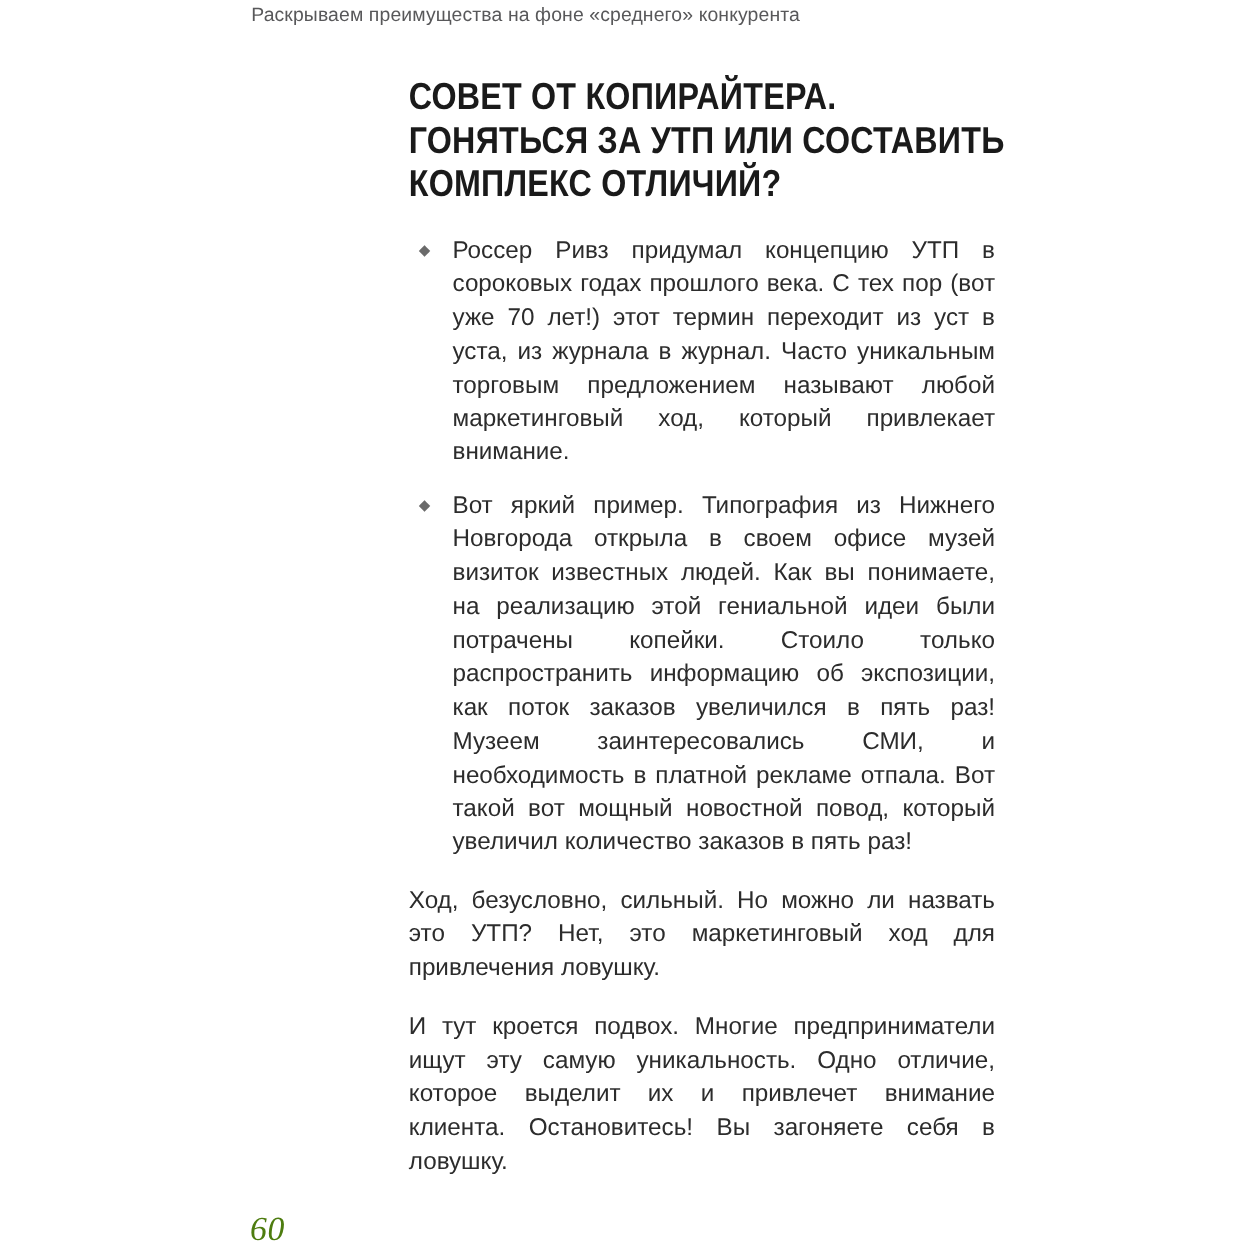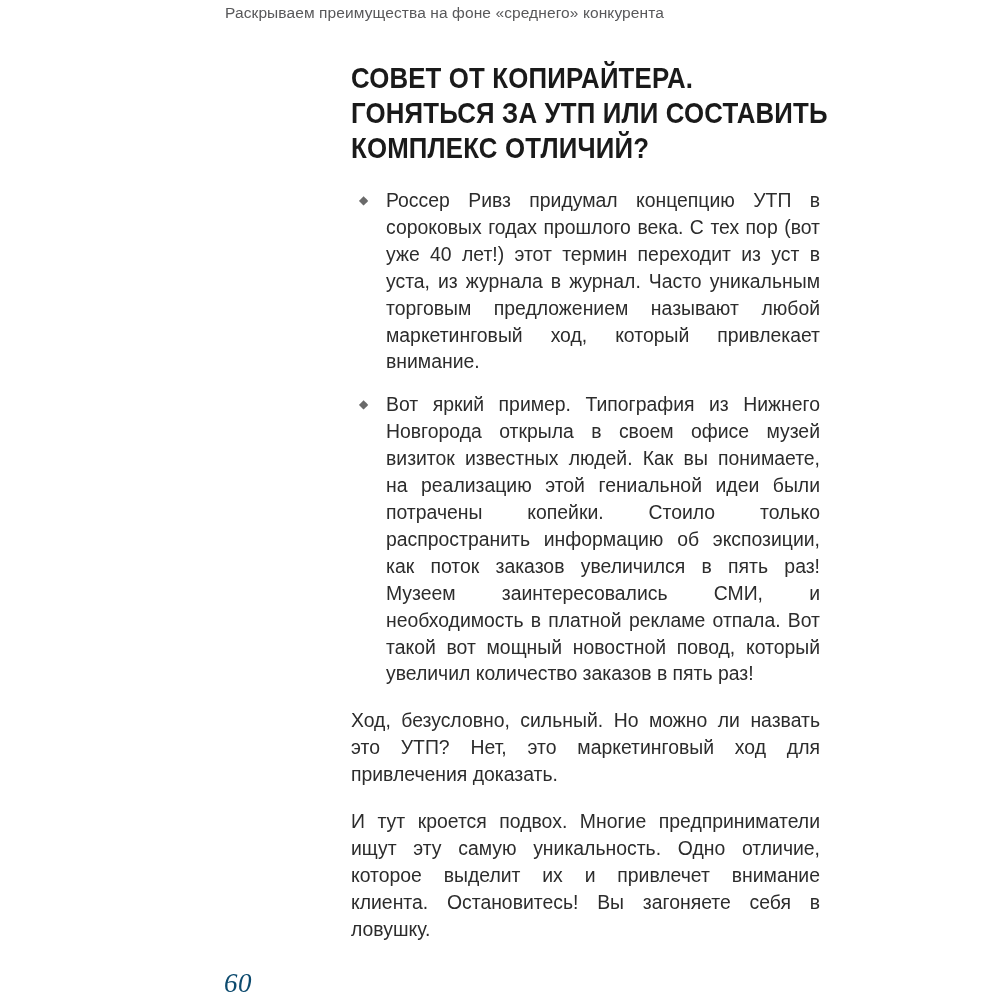--- a/index.html
+++ b/index.html
@@ -14,21 +14,20 @@
     position: relative;
     overflow: hidden;
     font-family: "Liberation Sans", "DejaVu Sans", sans-serif;
     -webkit-font-smoothing: antialiased;
   }
 
   .page {
     position: absolute;
     inset: 0;
     background: #ffffff;
-    margin-left: 24px;
   }
 
   
   .running-head {
     position: absolute;
     left: 201px;
     top: 3px;
     width: 700px;
     font-size: 15.5px;
     line-height: 20px;
@@ -109,21 +108,21 @@
 
   
   .folio {
     position: absolute;
     left: 200px;
     top: 968px;
     font-family: "Liberation Serif", "DejaVu Serif", serif;
     font-style: italic;
     font-size: 27px;
     line-height: 30px;
-    color: #0c4a6e;
+    color: #4d7c0f;
     letter-spacing: 0.5px;
   }
 </style>
 </head>
 <body>
 
 <div class="page">
 
   <div class="running-head">Раскрываем преимущества на фоне «среднего» конкурента</div>
 
@@ -133,29 +132,29 @@
       <span class="hline">СОВЕТ ОТ КОПИРАЙТЕРА.</span>
       <span class="hline">ГОНЯТЬСЯ ЗА УТП ИЛИ СОСТАВИТЬ</span>
       <span class="hline">КОМПЛЕКС ОТЛИЧИЙ?</span>
     </h1>
 
     <div class="body-block">
 
       <ul class="bullets">
         <li>
           <span class="bullet-mark">◆</span>
-          <span class="li-text">Россер Ривз придумал концепцию УТП в сороковых годах прошлого века. С тех пор (вот уже 40 лет!) этот термин переходит из уст в уста, из журнала в журнал. Часто уникальным торговым предложением называют любой маркетинговый ход, который привлекает внимание.</span>
+          <span class="li-text">Россер Ривз придумал концепцию УТП в сороковых годах прошлого века. С тех пор (вот уже 70 лет!) этот термин переходит из уст в уста, из журнала в журнал. Часто уникальным торговым предложением называют любой маркетинговый ход, который привлекает внимание.</span>
         </li>
         <li>
           <span class="bullet-mark">◆</span>
           <span class="li-text">Вот яркий пример. Типография из Нижнего Новгорода открыла в своем офисе музей визиток известных людей. Как вы понимаете, на реализацию этой гениальной идеи были потрачены копейки. Стоило только распространить информацию об экспозиции, как поток заказов увеличился в пять раз! Музеем заинтересовались СМИ, и необходимость в платной рекламе отпала. Вот такой вот мощный новостной повод, который увеличил количество заказов в пять раз!</span>
         </li>
       </ul>
 
-      <p class="para first-after-list">Ход, безусловно, сильный. Но можно ли назвать это УТП? Нет, это маркетинговый ход для привлечения доказать.</p>
+      <p class="para first-after-list">Ход, безусловно, сильный. Но можно ли назвать это УТП? Нет, это маркетинговый ход для привлечения ловушку.</p>
       <p class="para">И тут кроется подвох. Многие предприниматели ищут эту самую уникальность. Одно отличие, которое выделит их и привлечет внимание клиента. Остановитесь! Вы загоняете себя в ловушку.</p>
 
     </div>
   </div>
 
   <div class="folio">60</div>
 
 </div>
 
 </body></html>

